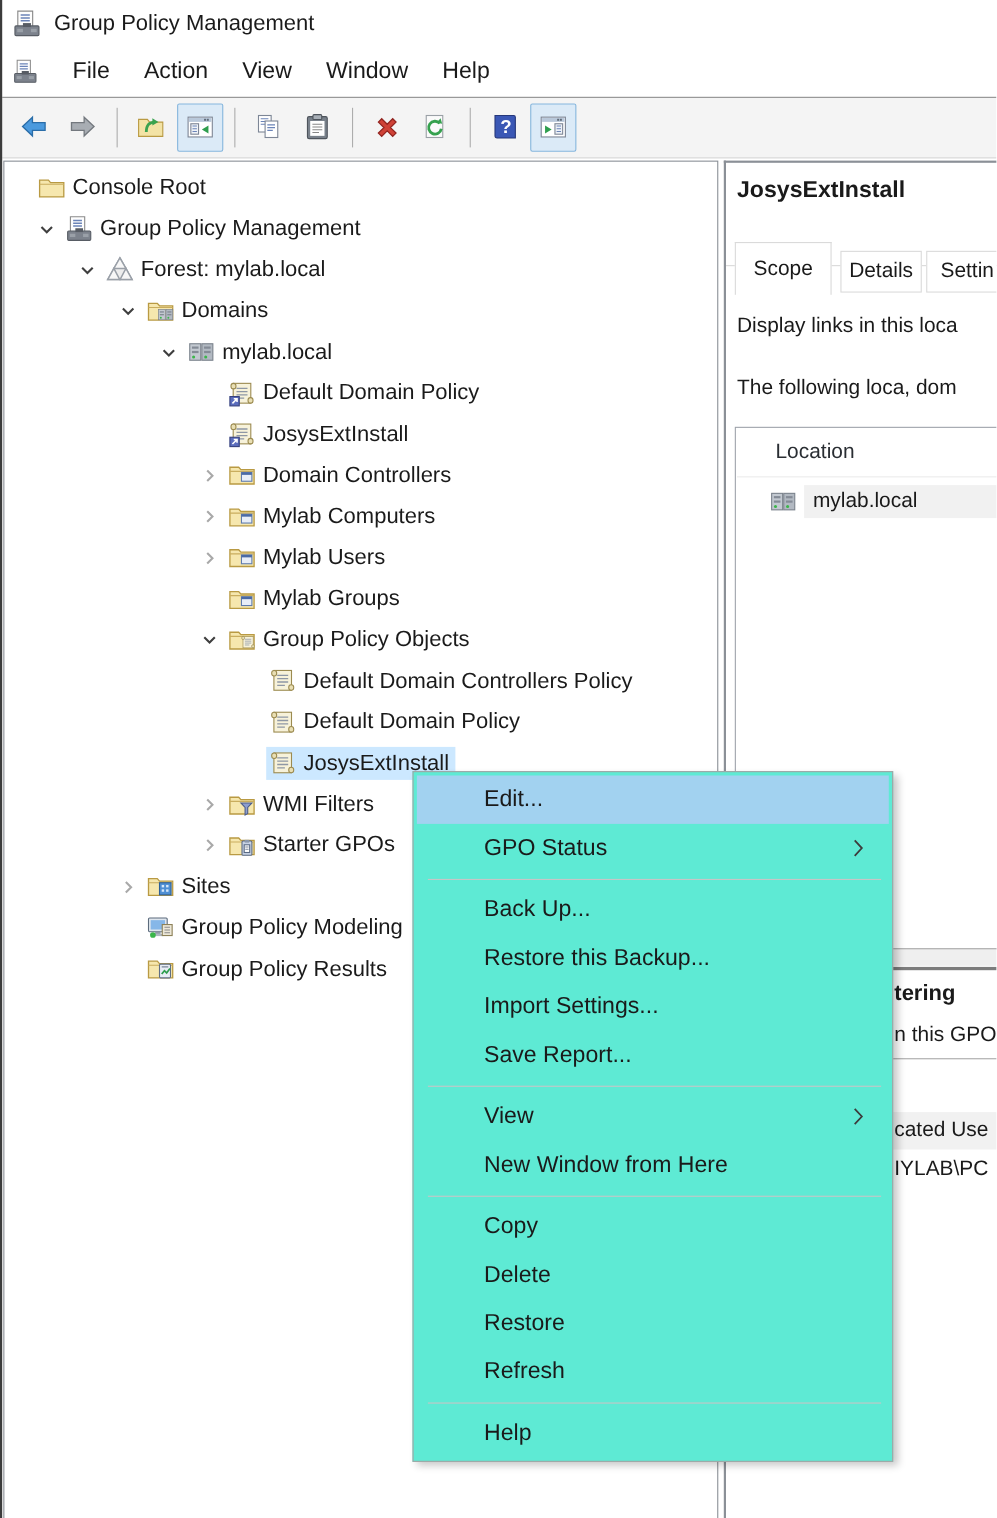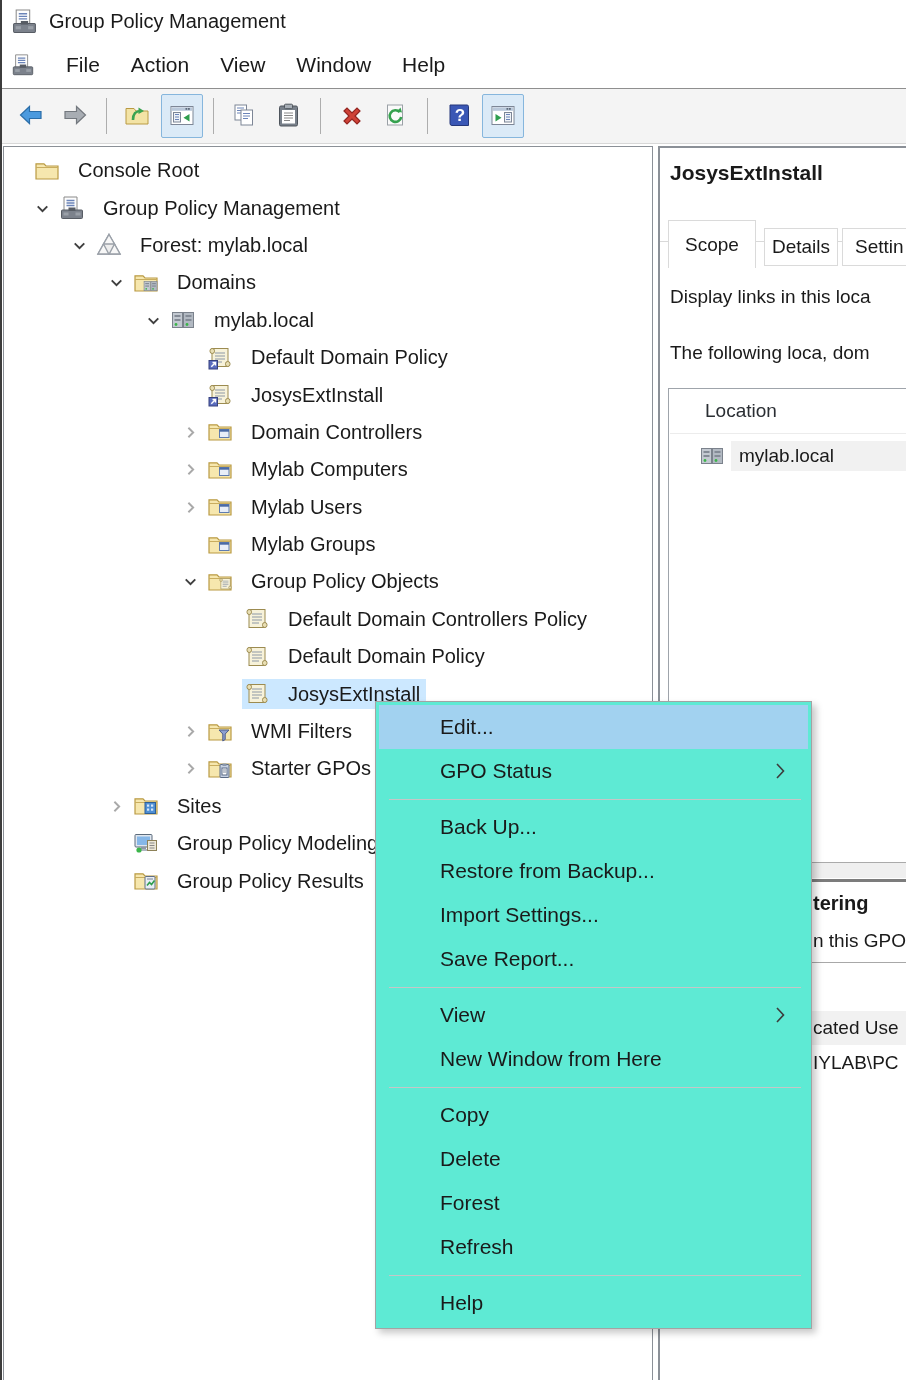--- a/index.html
+++ b/index.html
@@ -32,21 +32,21 @@
 
   
   .tree-pane{position:absolute;left:3px;top:146px;width:650px;height:1240px;border:1px solid #8b9097;
              background:#fff;overflow:hidden;box-sizing:border-box;padding-top:5px;}
   .tree-row{display:flex;align-items:center;height:37.4px;white-space:nowrap;}
   .chev{width:29px;height:26px;flex:none;display:flex;align-items:center;justify-content:center;}
   .chev .icon{width:17px;height:17px;}
   .node{display:flex;align-items:center;padding:2px 6px 2px 2px;}
   .tree-row.selected .node{background:var(--sel,#cce8ff);}
   .node .icon{width:26px;height:26px;flex:none;}
-  .tree-label{margin-left:18px;font-size:20px;}
+  .tree-label{margin-left:6px;font-size:20px;}
 
   
   .right-pane{position:absolute;left:658px;top:146px;width:248px;height:1234px;background:#fff;
               border-left:2px solid #8b9097;border-top:2px solid #8b9097;}
   .rp-title{position:absolute;left:10px;top:13px;font-size:21px;font-weight:bold;}
   .tabline{position:absolute;left:0;top:93px;width:620px;height:1px;background:#d9d9d9;}
   .tab{position:absolute;box-sizing:border-box;border:1px solid #dadada;background:#fff;font-size:19px;
        display:flex;align-items:center;justify-content:center;top:56px;height:38px;z-index:1;margin-top:24px;}
   .tab.active{top:48px;height:48px;border-bottom:none;z-index:2;}
   .links-h{position:absolute;left:10px;top:99px;font-size:20px;font-weight:bold;}
@@ -736,21 +736,21 @@
           <svg viewBox="0 0 10 18">
             <path d="M1.5 2 L8 9 L1.5 16" fill="none" stroke="#3c3c3c" stroke-width="1.6"></path>
           </svg>
         </span>
       </div>
       <div class="cm-sep"></div>
       <div class="cm-item">
         <span>Back Up...</span>
       </div>
       <div class="cm-item">
-        <span>Restore from Backup...</span>
+        <span>Restore this Backup...</span>
       </div>
       <div class="cm-item">
         <span>Import Settings...</span>
       </div>
       <div class="cm-item">
         <span>Save Report...</span>
       </div>
       <div class="cm-sep"></div>
       <div class="cm-item">
         <span>View</span>
@@ -764,21 +764,21 @@
         <span>New Window from Here</span>
       </div>
       <div class="cm-sep"></div>
       <div class="cm-item">
         <span>Copy</span>
       </div>
       <div class="cm-item">
         <span>Delete</span>
       </div>
       <div class="cm-item">
-        <span>Forest</span>
+        <span>Restore</span>
       </div>
       <div class="cm-item">
         <span>Refresh</span>
       </div>
       <div class="cm-sep"></div>
       <div class="cm-item">
         <span>Help</span>
       </div>
     </div>
 </div>

